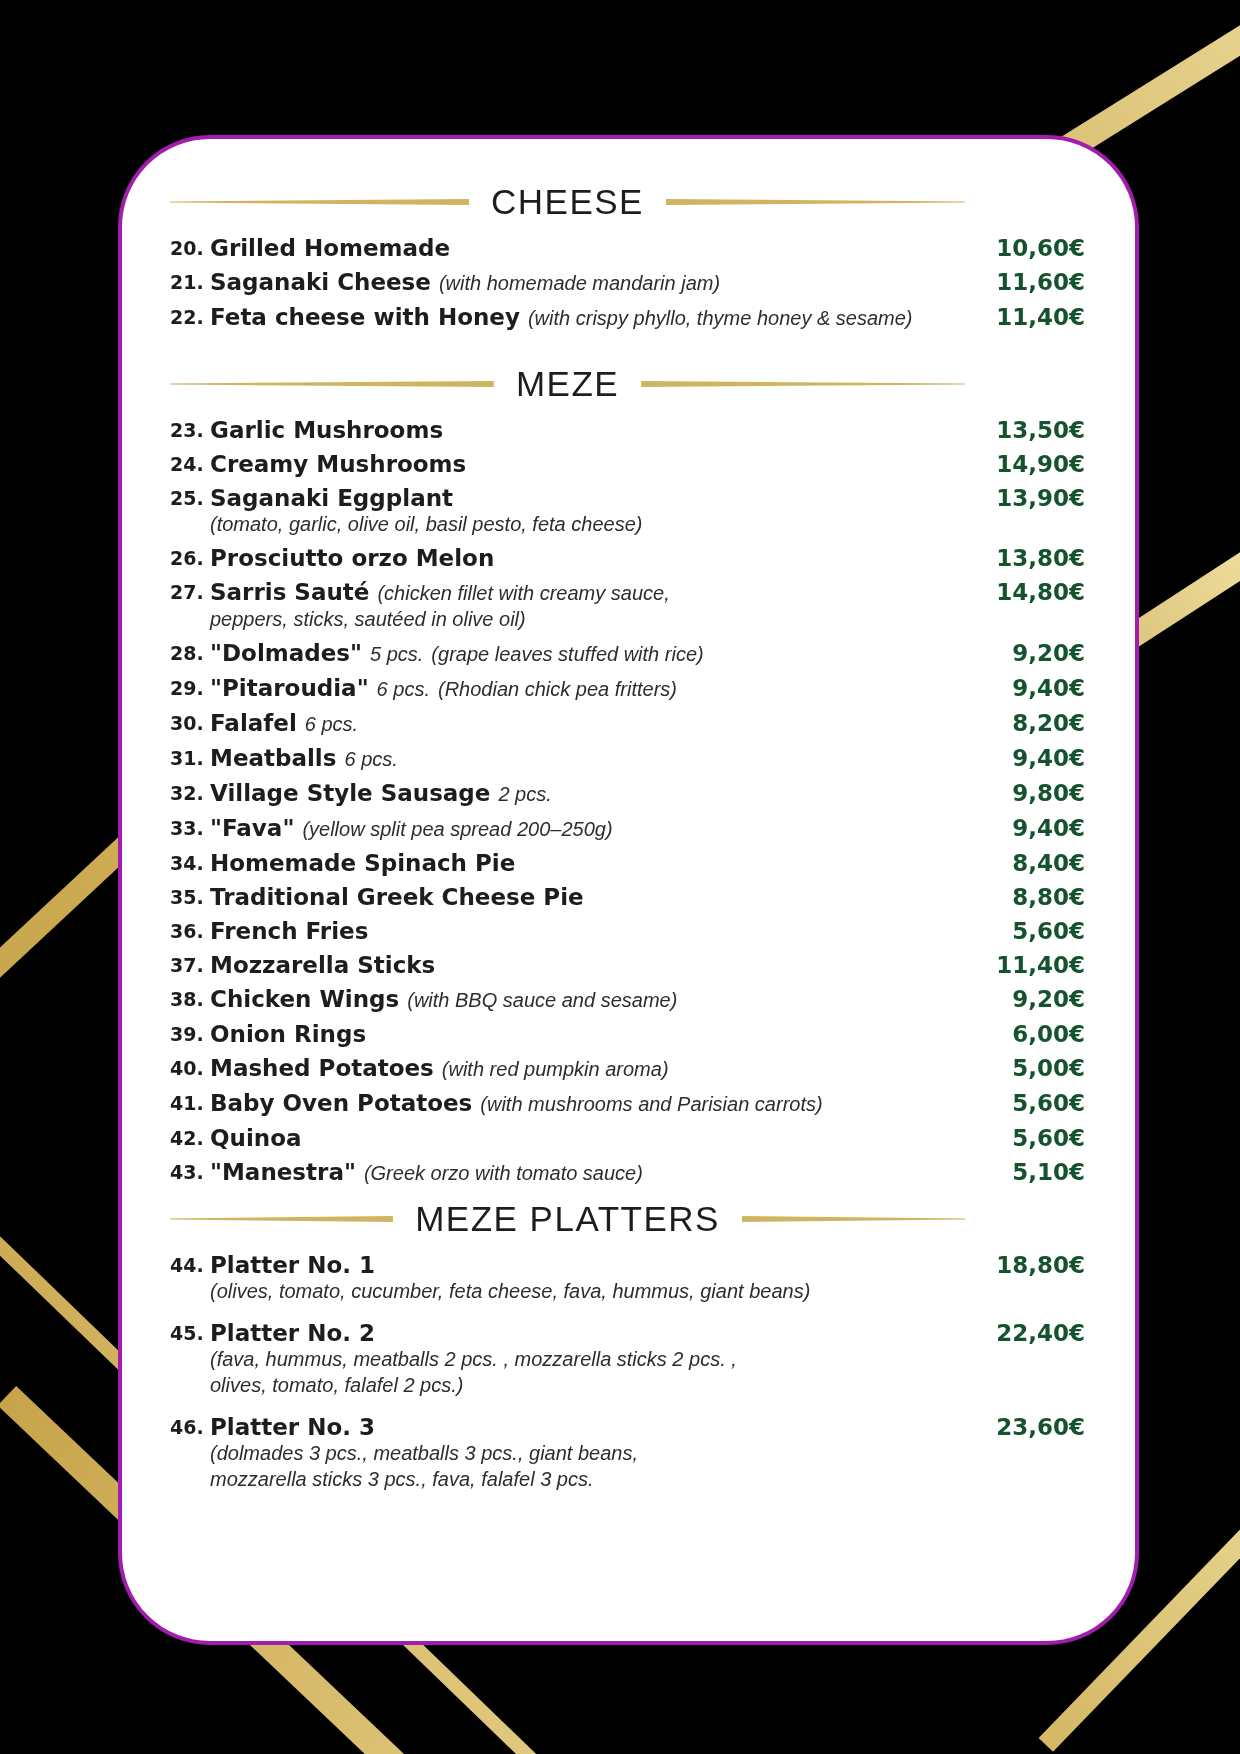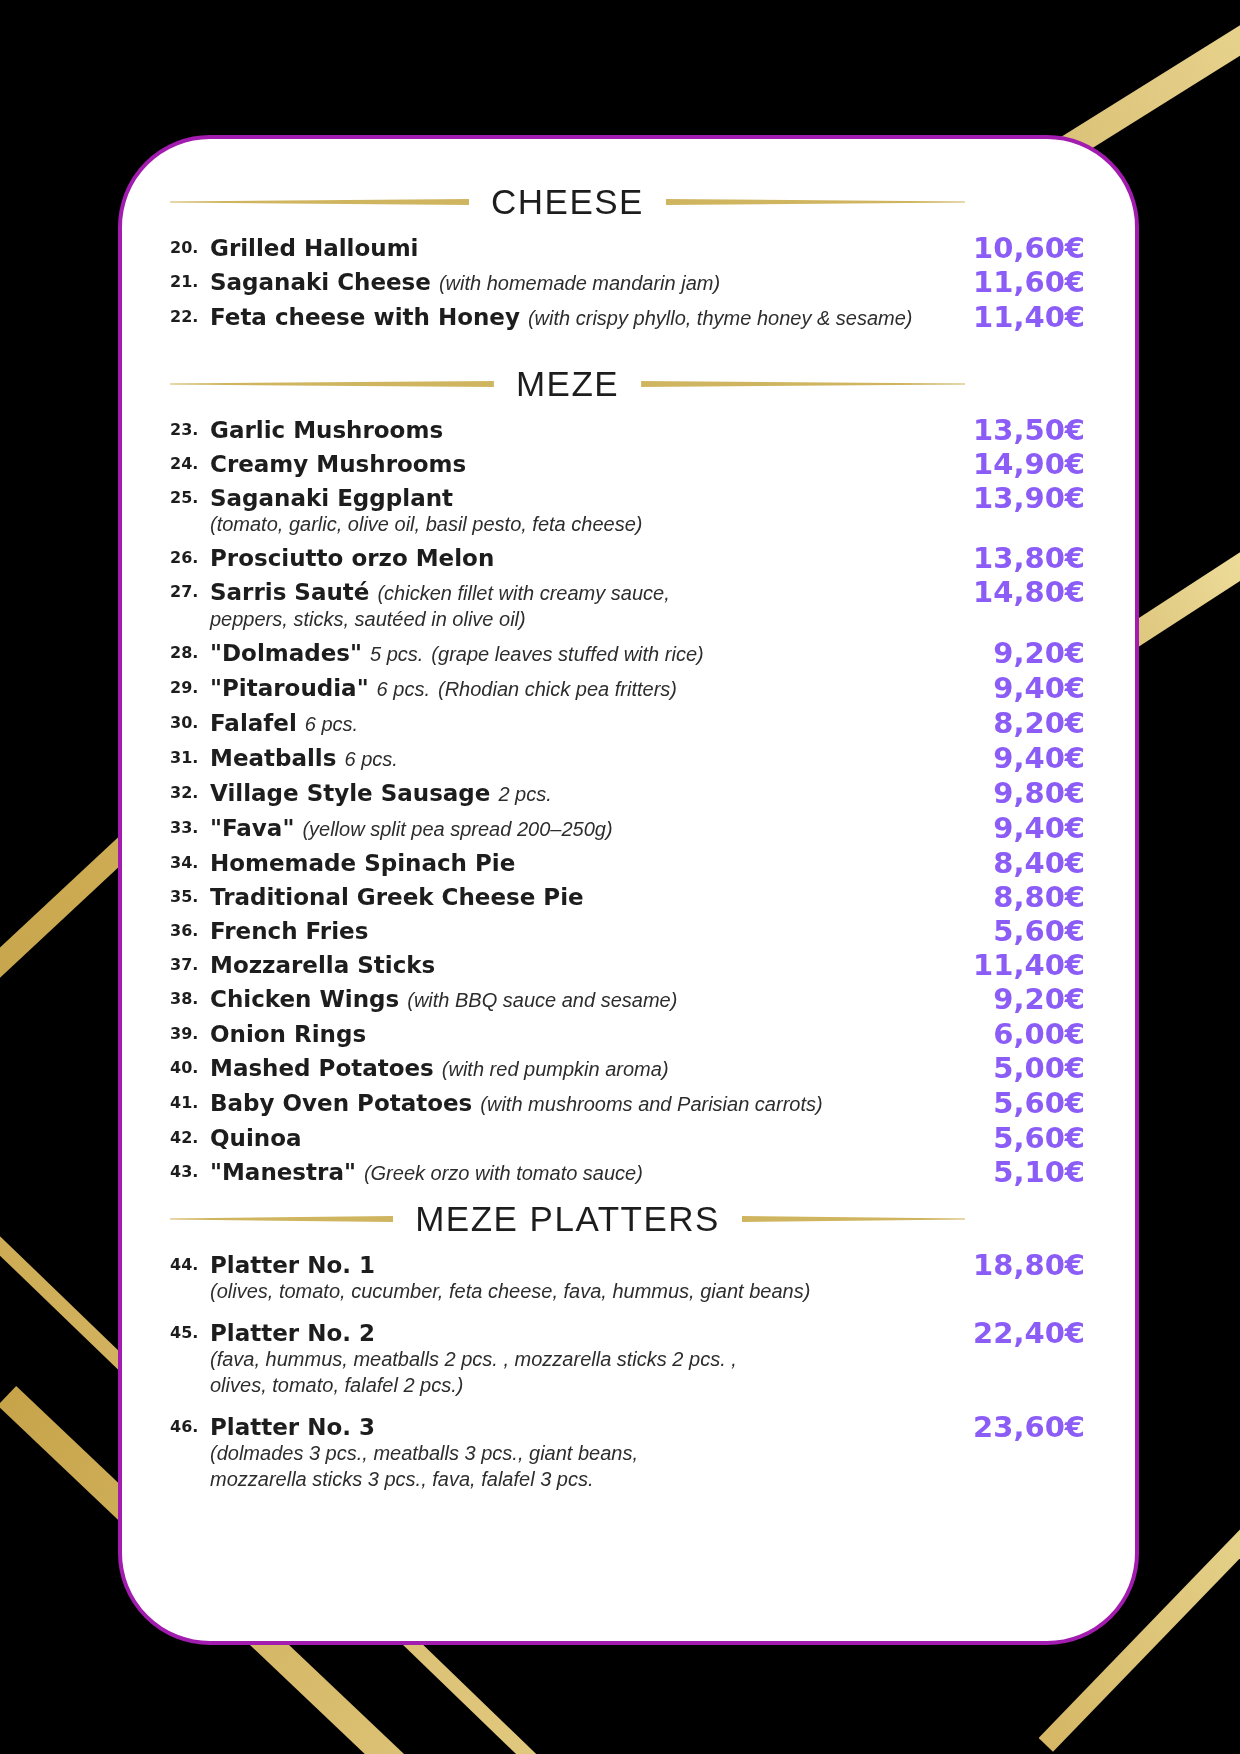--- a/index.html
+++ b/index.html
@@ -49,32 +49,32 @@
   .line.l{clip-path:polygon(0 42%,100% 0,100% 100%,0 58%);}
   .line.r{clip-path:polygon(0 0,100% 42%,100% 58%,0 100%);}
 
   #sections > .menu-section:nth-child(2){margin-top:30px;}
   #sections > .menu-section:nth-child(3){margin-top:10px;}
 
   
   .menu-item{display:flex;align-items:flex-start;margin-bottom:8px;}
   #sections > .menu-section:nth-child(3) .menu-item{margin-bottom:16px;}
   .item-text{flex:1;position:relative;padding-left:40px;min-width:0;}
-  .item-num{position:absolute;left:0;top:0;font-weight:700;font-size:16px;line-height:26px;color:#1d1d1d;}
+  .item-num{position:absolute;left:0;top:0;font-weight:700;font-size:19px;line-height:26px;color:#1d1d1d;}
   .item-line1{font-size:23px;line-height:26px;}
   .item-name{font-weight:700;font-size:23px;color:#1d1d1d;}
   .item-note,.item-desc{
     font-family:"Liberation Sans",sans-serif;font-style:italic;
     font-size:20px;color:#2d2d2d;margin-left:8px;
   }
   .desc-line{
     font-family:"Liberation Sans",sans-serif;font-style:italic;
     font-size:20px;line-height:26px;color:#2d2d2d;
   }
-  .item-price{font-weight:700;font-size:29px;line-height:26px;color:#8b5cf6;white-space:nowrap;margin-left:0;}
+  .item-price{font-weight:700;font-size:23px;line-height:26px;color:#14532d;white-space:nowrap;margin-left:0;}
 </style>
 </head>
 <body>
 
 <div class="page">
   <div class="band band-tr"></div>
   <div class="band band-r"></div>
   <div class="band band-l"></div>
   <div class="band band-bl-thin"></div>
   <div class="band band-bl-thick"></div>
@@ -83,21 +83,21 @@
   <div class="card">
     <div id="sections" class="sections">
         <div class="menu-section">
           <div class="section-header">
             <span class="line l"></span>
             <h2 class="section-title">CHEESE</h2>
             <span class="line r"></span>
           </div>
           <div class="menu-item">
             <div class="item-text">
-              <div class="item-line1"><span class="item-num">20.</span><span class="item-name">Grilled Halloumi</span></div>
+              <div class="item-line1"><span class="item-num">20.</span><span class="item-name">Grilled Homemade</span></div>
             </div>
             <span class="item-price">10,60€</span>
           </div>
           <div class="menu-item">
             <div class="item-text">
               <div class="item-line1"><span class="item-num">21.</span><span class="item-name">Saganaki Cheese</span><span class="item-desc">(with homemade mandarin jam)</span></div>
             </div>
             <span class="item-price">11,60€</span>
           </div>
           <div class="menu-item">

